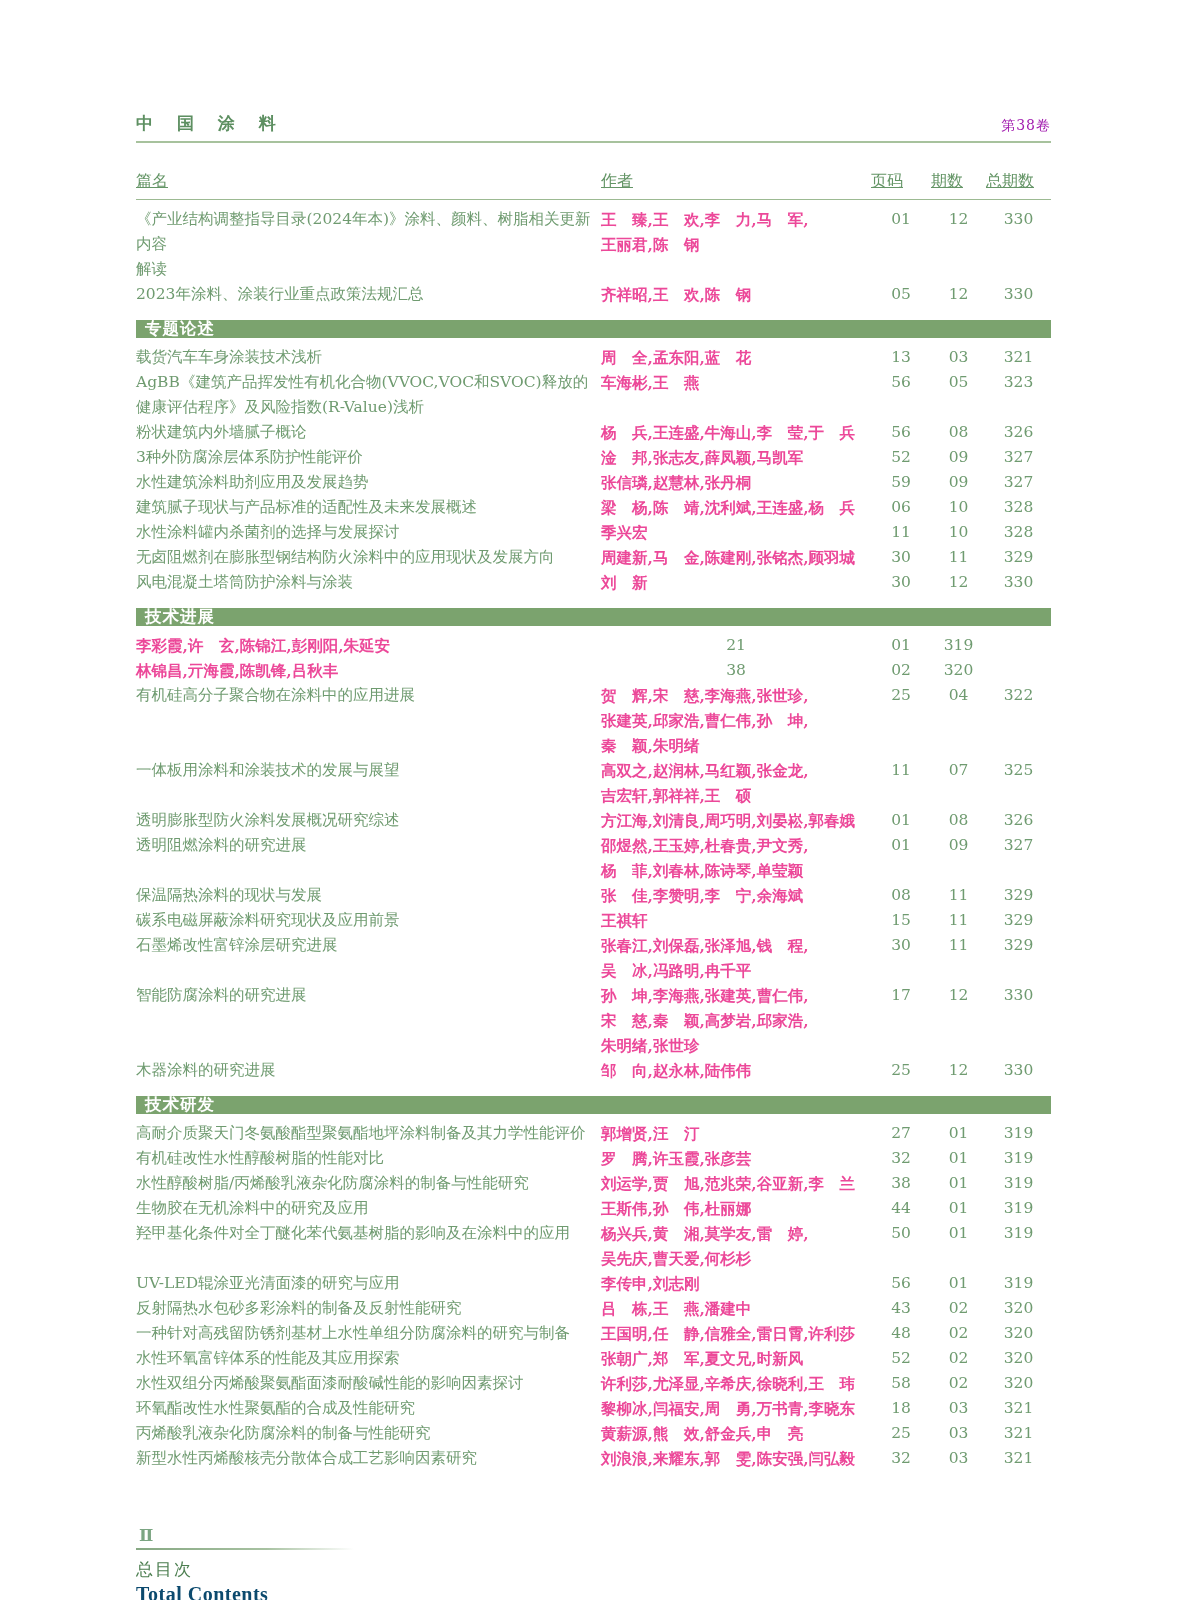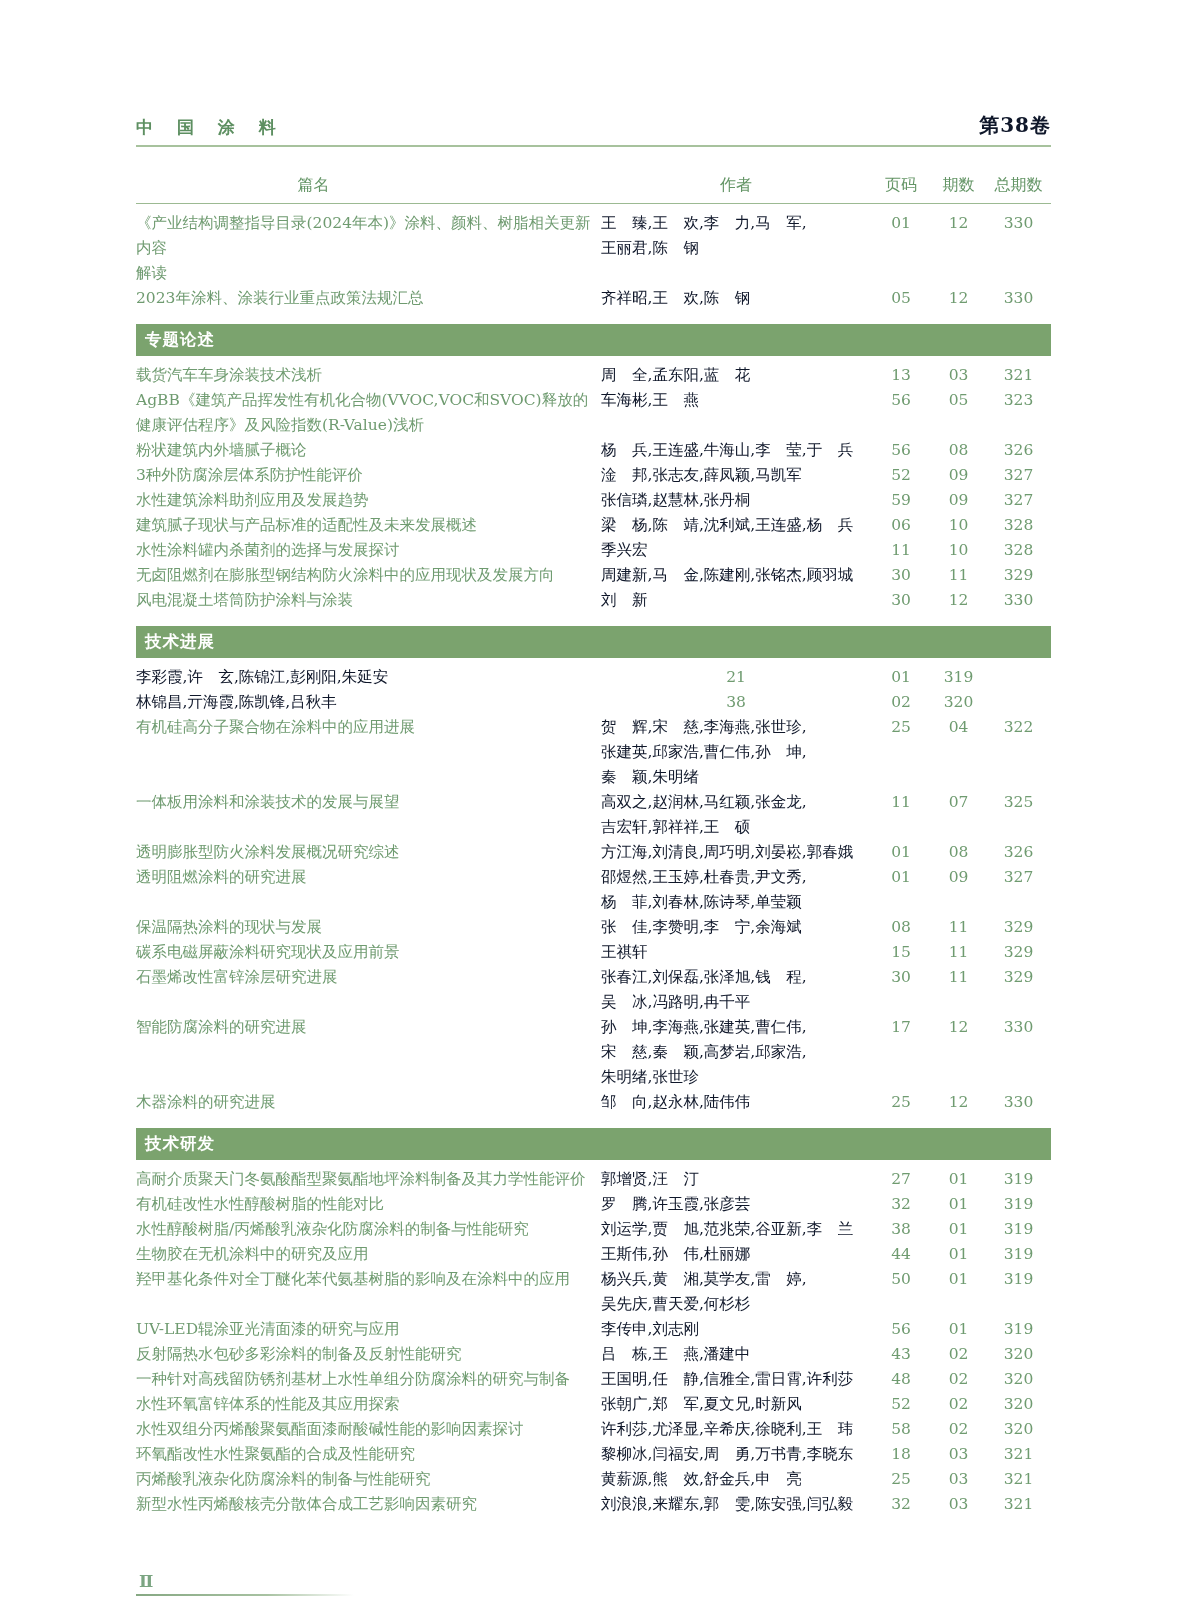--- a/index.html
+++ b/index.html
@@ -19,60 +19,61 @@
   
   .page-header{
     display:flex;justify-content:space-between;align-items:flex-end;
     padding-bottom:6px;
     border-bottom:2px solid #a7c29d;
   }
   .journal-title{
     font-size:17px;font-weight:600;letter-spacing:9px;color:#5d8f61;
   }
   .volume-label{
-    font-size:20px;font-weight:700;color:#0f172a;letter-spacing:1px;
+    font-size:14px;font-weight:400;color:#a21caf;letter-spacing:1px;
   }
   
   .grid-row{
     display:grid;
     grid-template-columns:465px 270px 60px 55px 65px;
     align-items:start;
   }
   .col-head-row{
     margin-top:28px;
     padding-bottom:7px;
     border-bottom:1.5px solid #9cba92;
     font-size:16px;color:#649566;
   }
-  .col-head{text-align:center;}
+  .col-head{text-align:left;text-decoration:underline;}
   .col-head.title-h{padding-right:110px;}
   .article-row{
     margin-top:0;
     font-size:15.5px;
     line-height:25px;
   }
   .article-row .cell-title{
     white-space:pre-line;
     padding-right:10px;
     color:#6f9b70;
   }
   .article-row .cell-authors{
     white-space:pre-line;
-    color:#0f172a;
+    color:#ec4899;
+    font-weight:bold;
   }
   .article-row .cell-num{
     text-align:center;
     color:#6f9b70;
     font-family:"DejaVu Serif","Liberation Serif",serif;
   }
   .rows-block{margin-top:7px;}
   
   .section-bar{
     margin-top:13px;
-    height:32px;
+    height:18px;
     background:#7ba36e;
     display:flex;align-items:center;
     padding-left:9px;
   }
   .section-title{
     color:#ffffff;
     font-size:16.5px;
     font-weight:bold;
     letter-spacing:1px;
     font-family:"DejaVu Sans","Liberation Sans",sans-serif;

